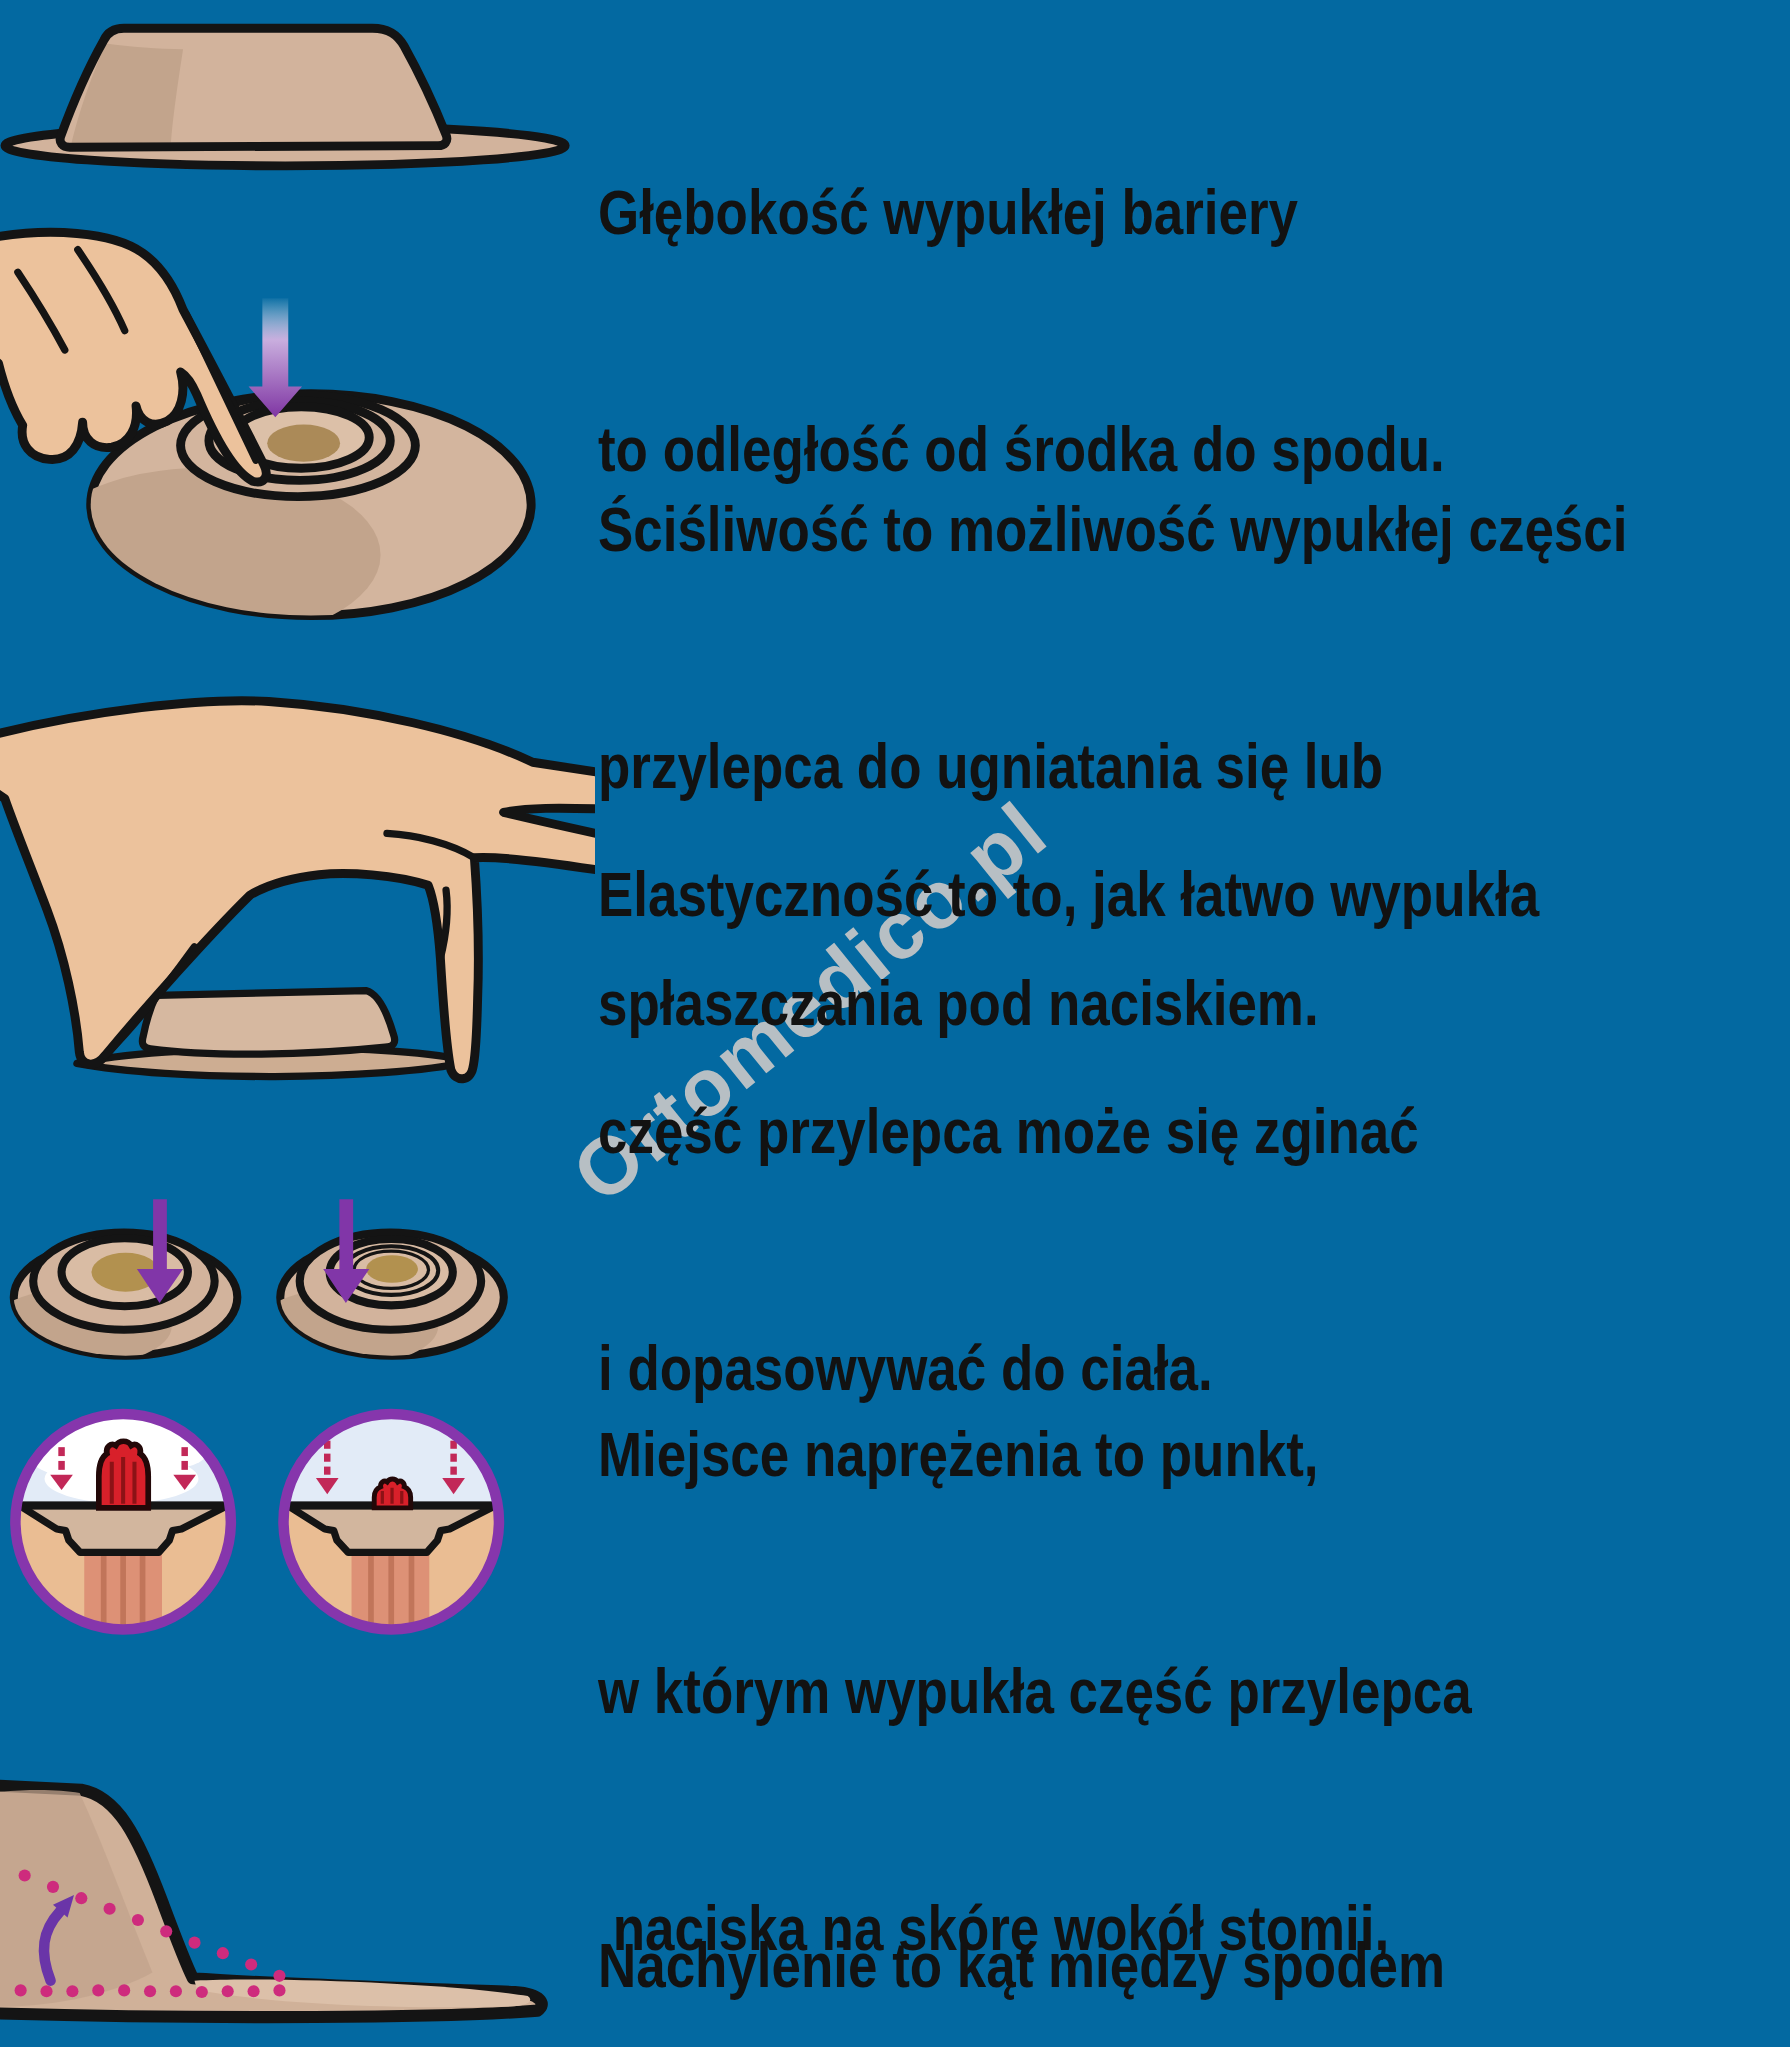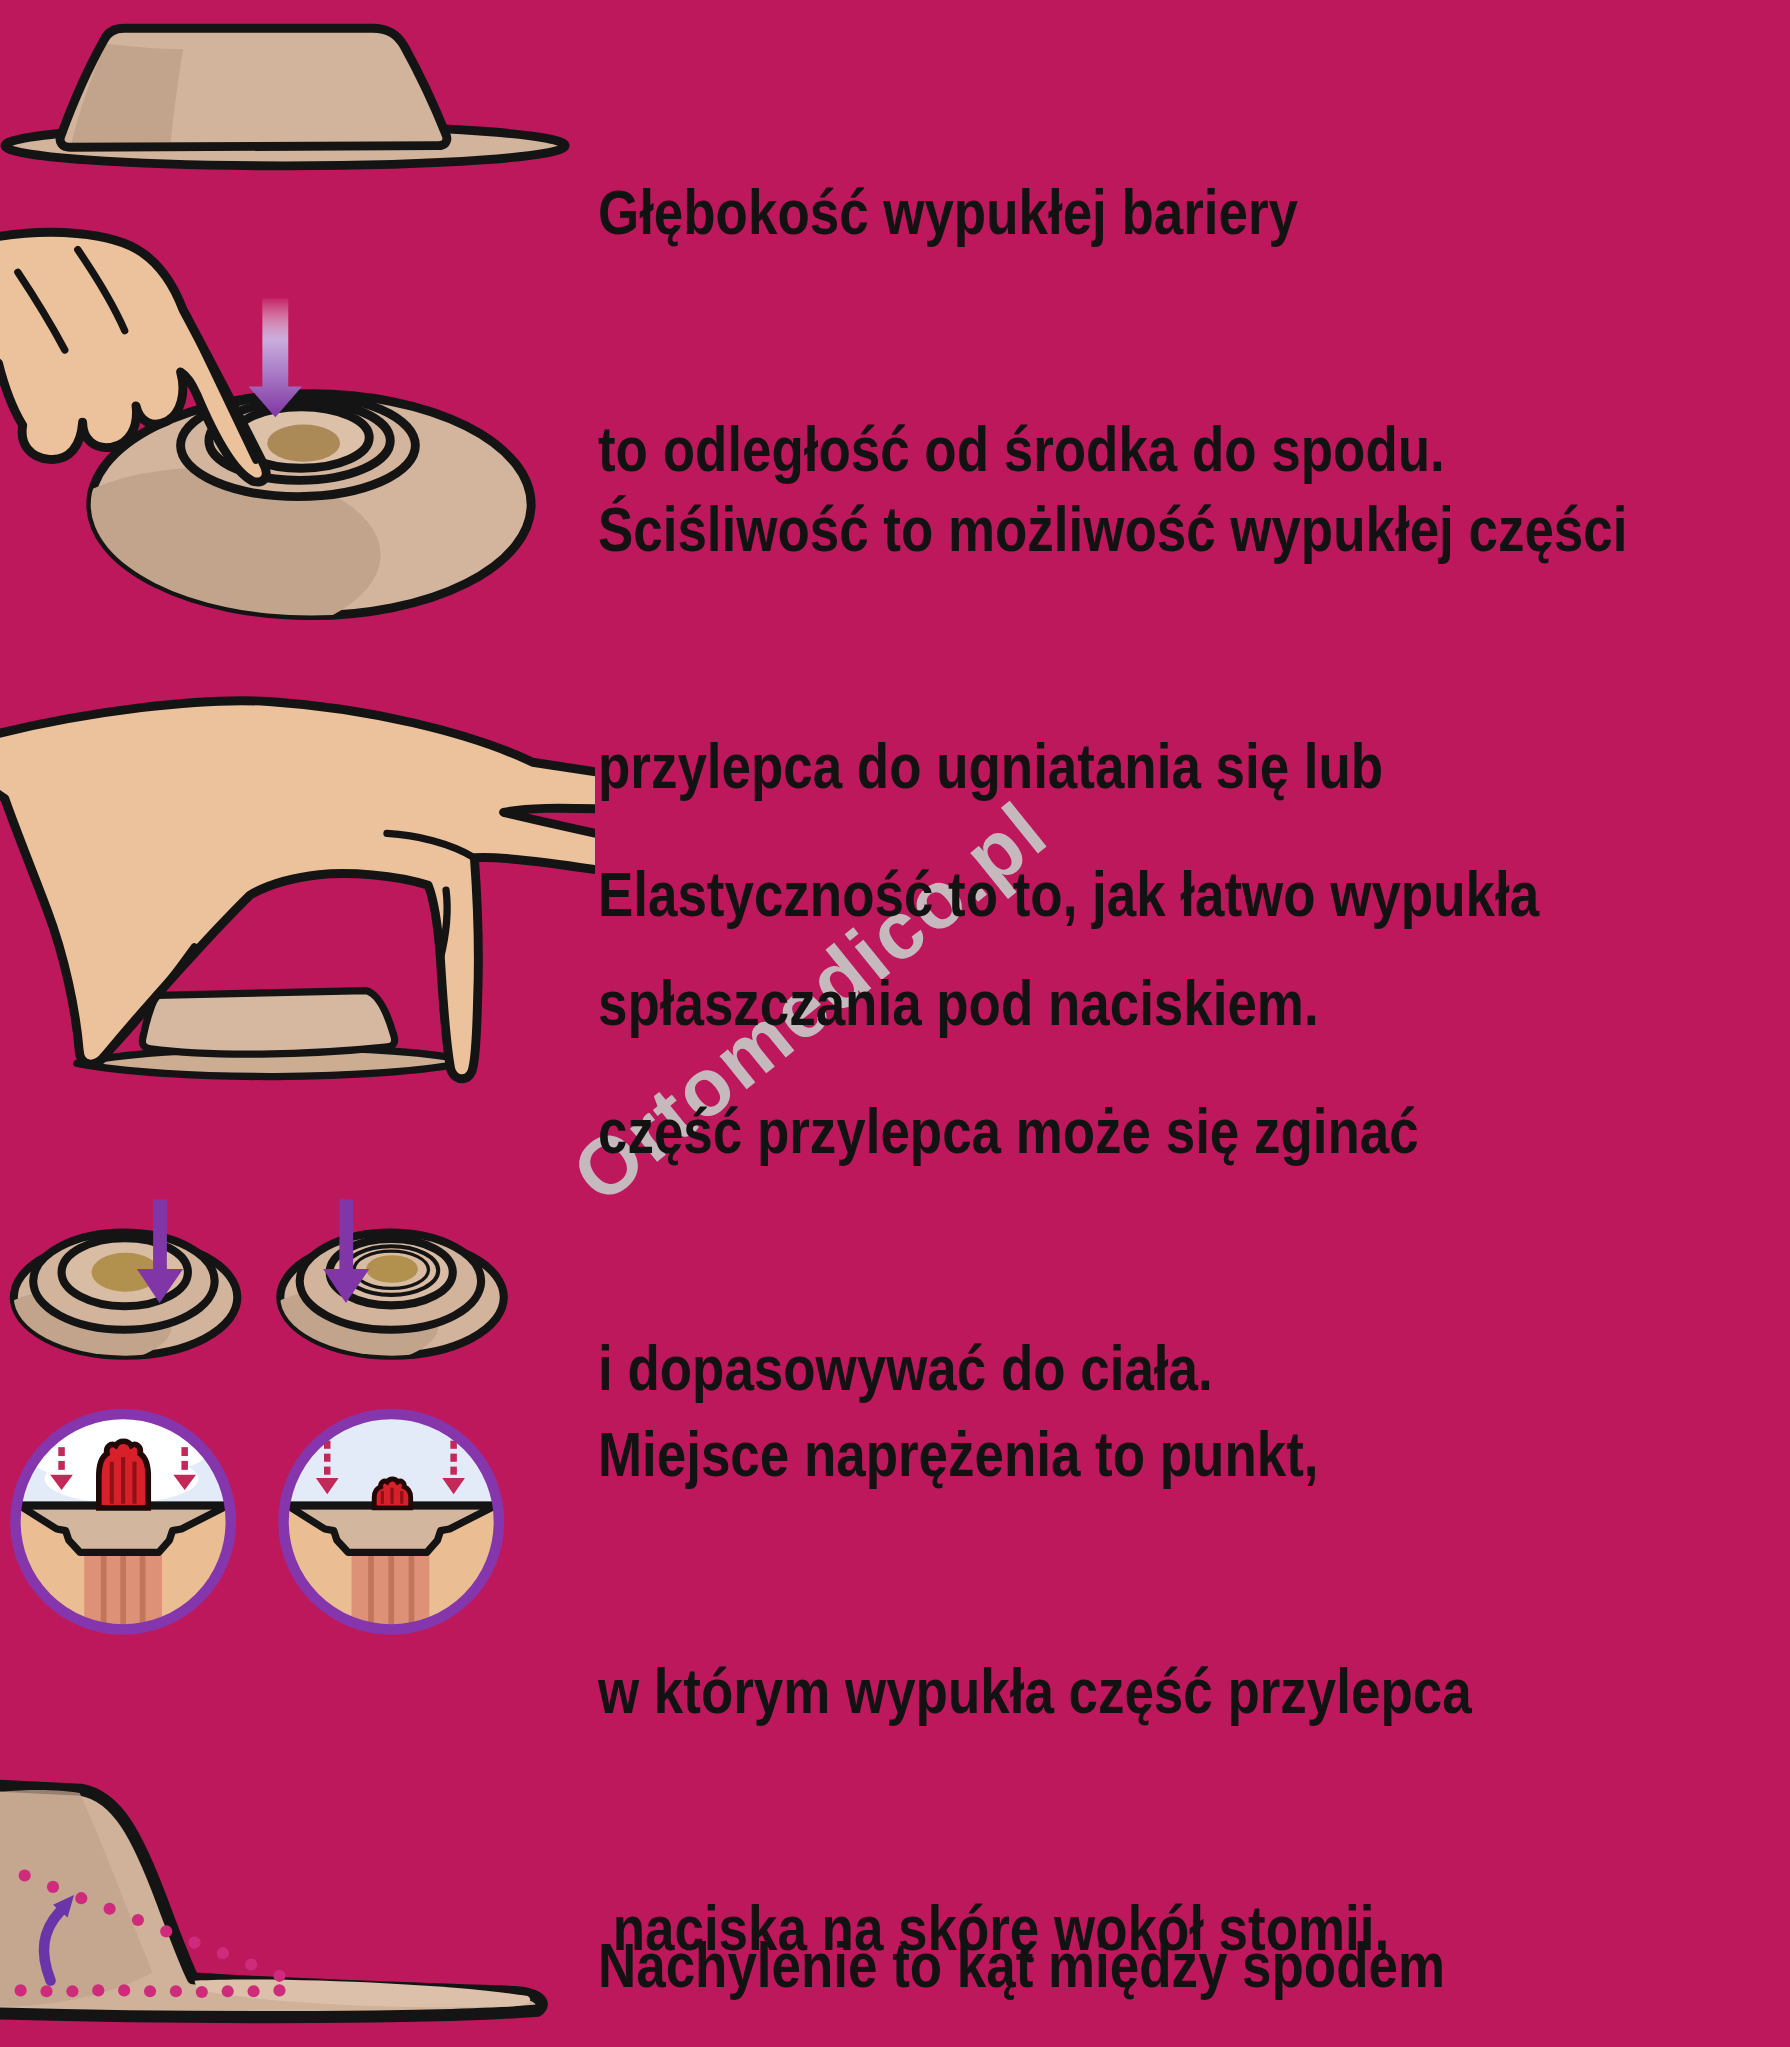--- a/index.html
+++ b/index.html
@@ -1,19 +1,19 @@
 <!DOCTYPE html>
 <html style="font-size:13px"><head>
 <meta charset="utf-8">
 <style>
   html,body{margin:0;padding:0;background:#ffffff;}
   #page{
     position:relative;
     width:1790px;height:2047px;
-    background:#be185d;
+    background:#0369a1;
     overflow:hidden;
     font-family:"Liberation Sans",sans-serif;
   }
   .fig{position:absolute;}
   .text-block{
     position:absolute;
     left:598px;
     font-weight:bold;
     font-size:63px;
     line-height:79px;

